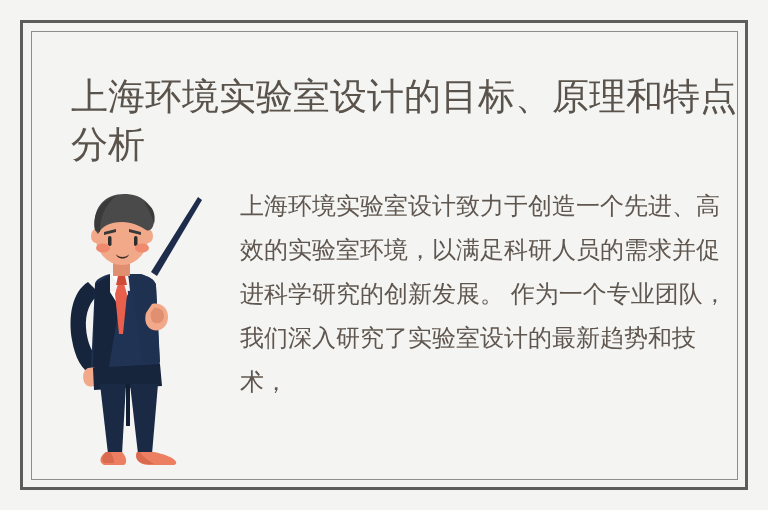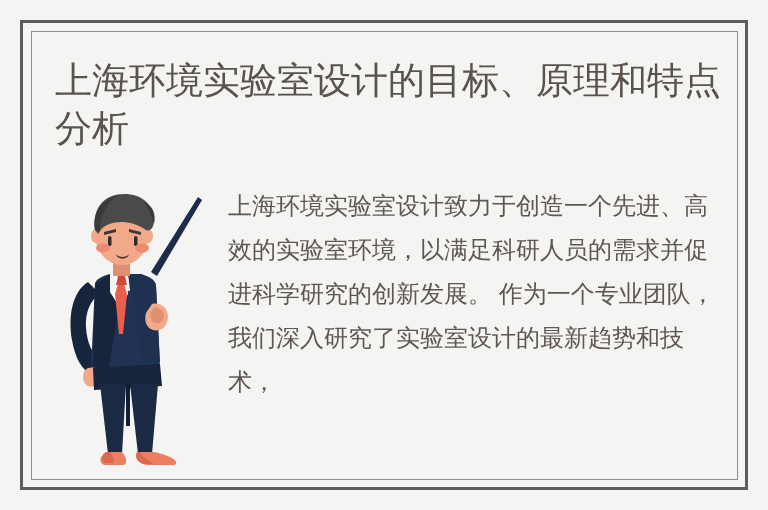--- a/index.html
+++ b/index.html
@@ -48,21 +48,21 @@
   .article-title {
     position: absolute;
     left: 55px;
     top: 57px;
     width: 672px;
     font-size: 37px;
     line-height: 48px;
     letter-spacing: 0px;
     color: #5a534c;
     font-weight: 400;
-    margin: 0;
+    margin: 16px;
     white-space: normal;
     word-break: break-all;
   }
 
   
   .content-row {
     position: absolute;
     left: 48px;
     top: 172px;
     width: 684px;
@@ -77,21 +77,21 @@
     height: 300px;
   }
   .illustration svg {
     display: block;
     width: 170px;
     height: 300px;
   }
 
   .article-body {
     position: absolute;
-    left: 180px;
+    left: 192px;
     top: 12px;
     width: 500px;
     font-size: 24px;
     line-height: 44px;
     color: #5f574f;
     margin: 0;
     text-align: left;
     word-break: break-all;
     white-space: pre-wrap;
   }

